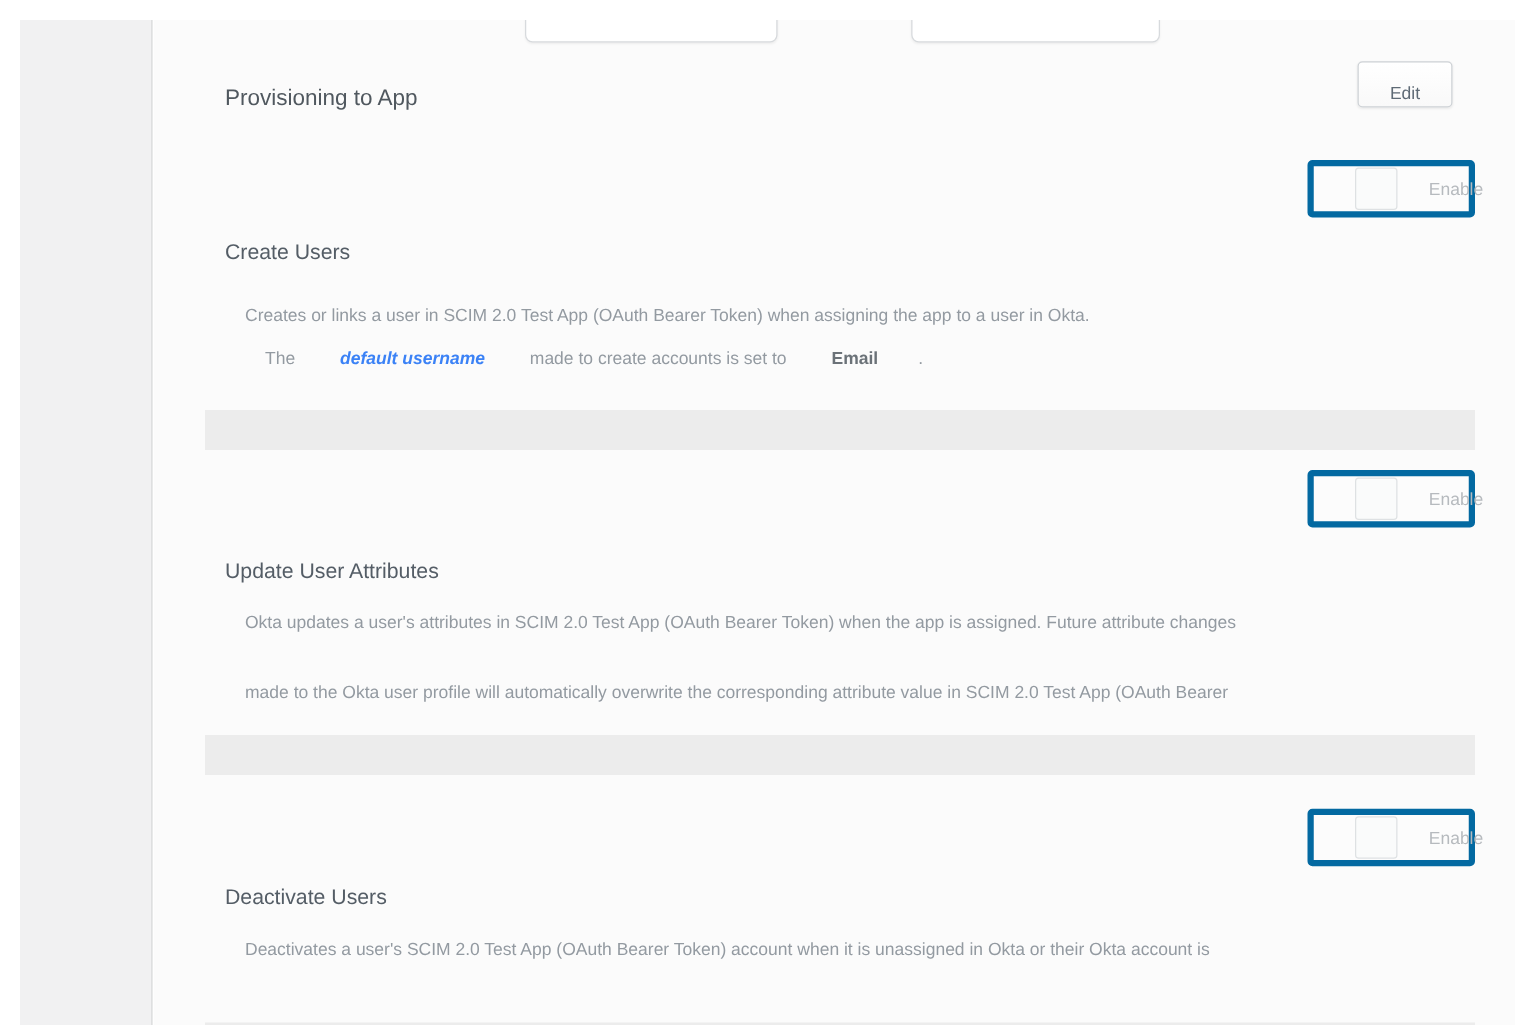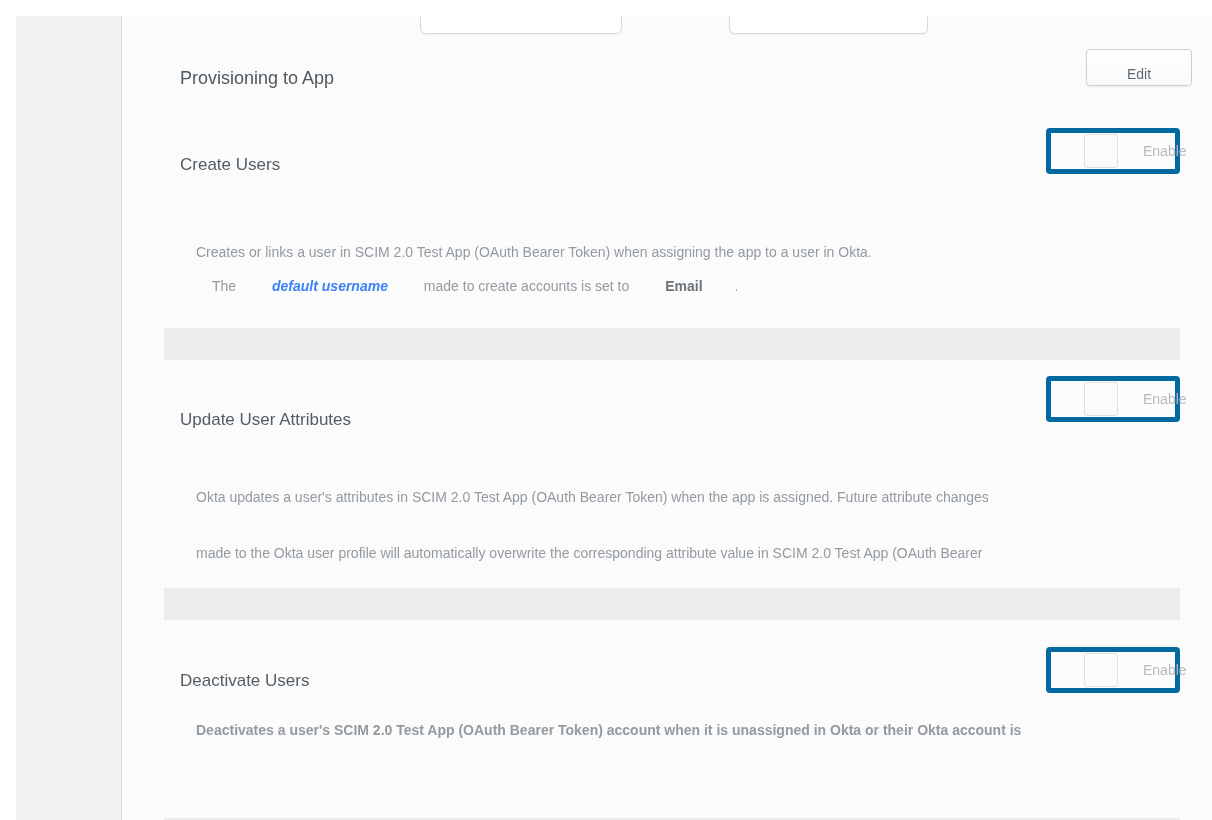--- a/index.html
+++ b/index.html
@@ -28,31 +28,31 @@
     box-shadow: 0 1px 2px rgba(0,0,0,0.06);
   }
   .field-stub.one { left: 297px; width: 202px; }   
   .field-stub.two { left: 606px; width: 199px; }
 
   .panel-title {
     position: absolute; left: 41px; top: 34px;
     font-size: 18px; line-height: 24px; color: #50585f; font-weight: 400;
   }
   .edit-btn {
-    position: absolute; left: 963px; top: 33px; width: 106px; height: 37px;
+    position: absolute; left: 963px; top: 33px; width: 76px; height: 37px;
     background: linear-gradient(#ffffff, #f9f9f9);
     border: 1px solid #cdd1d5; border-radius: 4px;
     box-shadow: 0 1px 2px rgba(0,0,0,0.07);
     font-family: "Liberation Sans", sans-serif;
     font-size: 14px; color: #5e6a75; cursor: pointer;
   }
 
   .section-title {
     position: absolute; left: 41px;
-    font-size: 17px; line-height: 22px; color: #545d66; font-weight: 400;
+    font-size: 17px; line-height: 22px; color: #545d66; font-weight: 400; margin-top: 37px;
   }
   .t-create { top: 122px; }
   .t-update { top: 377px; }
   .t-deactivate { top: 638px; }
 
   .enable-btn {
     position: absolute; left: 923px; width: 134px; height: 46px;
     background: #fcfcfc; border: 5px solid #0369a1; border-radius: 4px;
     display: flex; align-items: center; cursor: default;
   }
@@ -68,21 +68,21 @@
   }
 
   .para {
     position: absolute; left: 41px; width: 1020px;
     font-size: 14px; color: #939aa1;
   }
   .para .line { line-height: 24px; }
   .p-create-1 { top: 192px; }
   .p-create-2 { top: 226px; }
   .p-update { top: 437px; }
-  .p-deactivate { top: 670px; font-weight: bold; }
+  .p-deactivate { top: 699px; }
 
   .link { color: #3b82f6; font-weight: 700; text-decoration: none; cursor: pointer; font-style: italic; }
   .bold-val { color: #6b7278; font-weight: 700; }
 
   .divider {
     position: absolute; left: 41px; width: 1016px; height: 1px;
     background: #ececec;
   }
   .d1 { top: 312px; }
   .d2 { top: 572px; }

